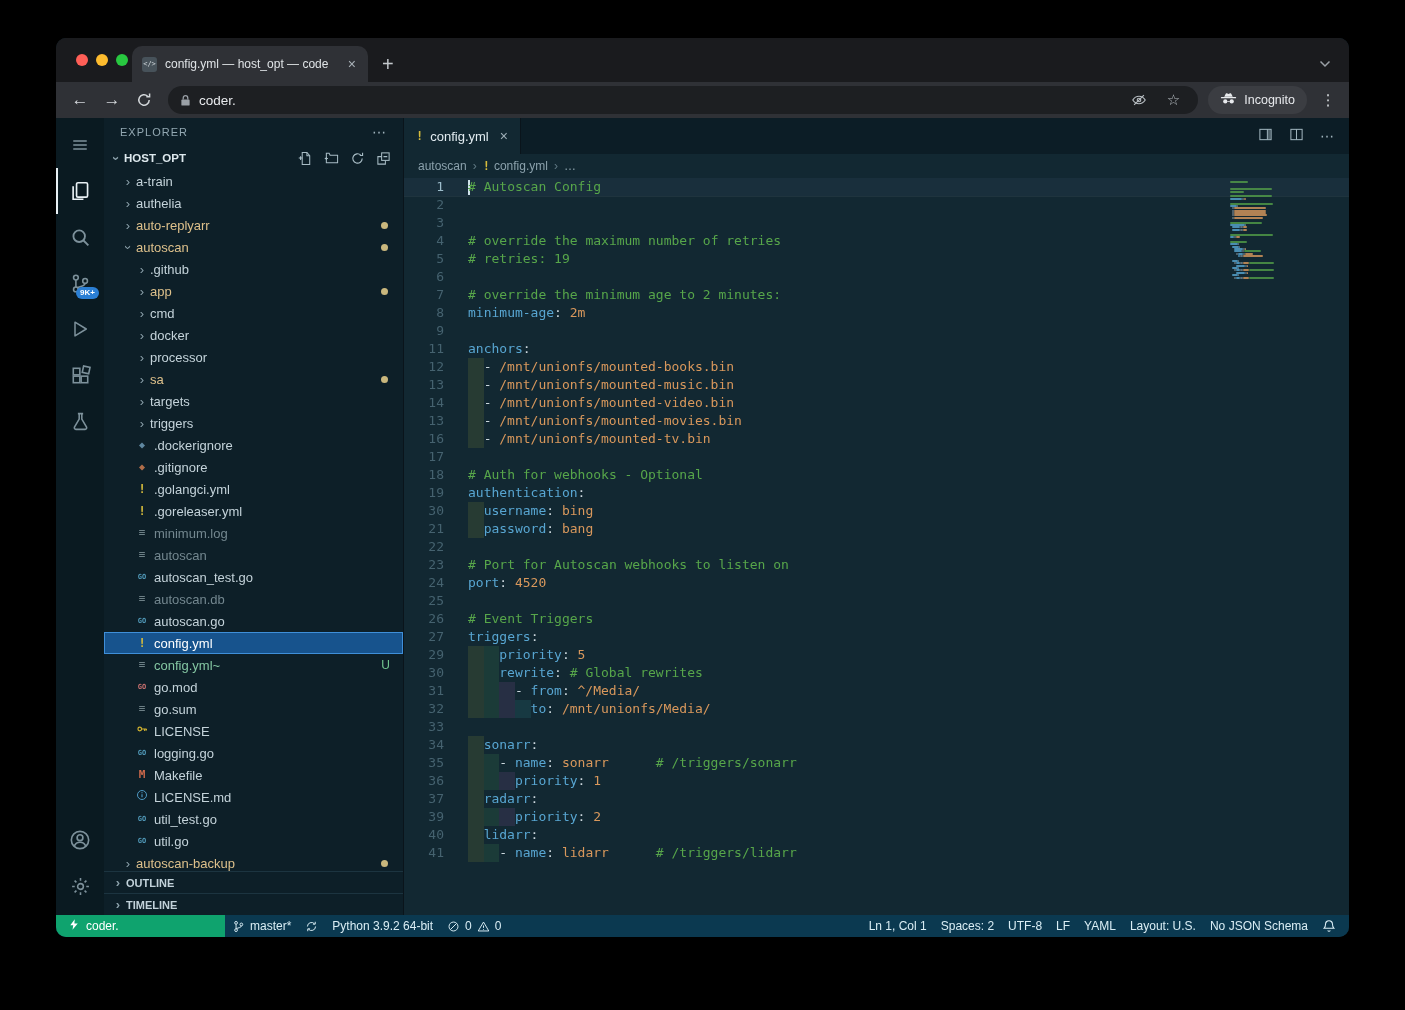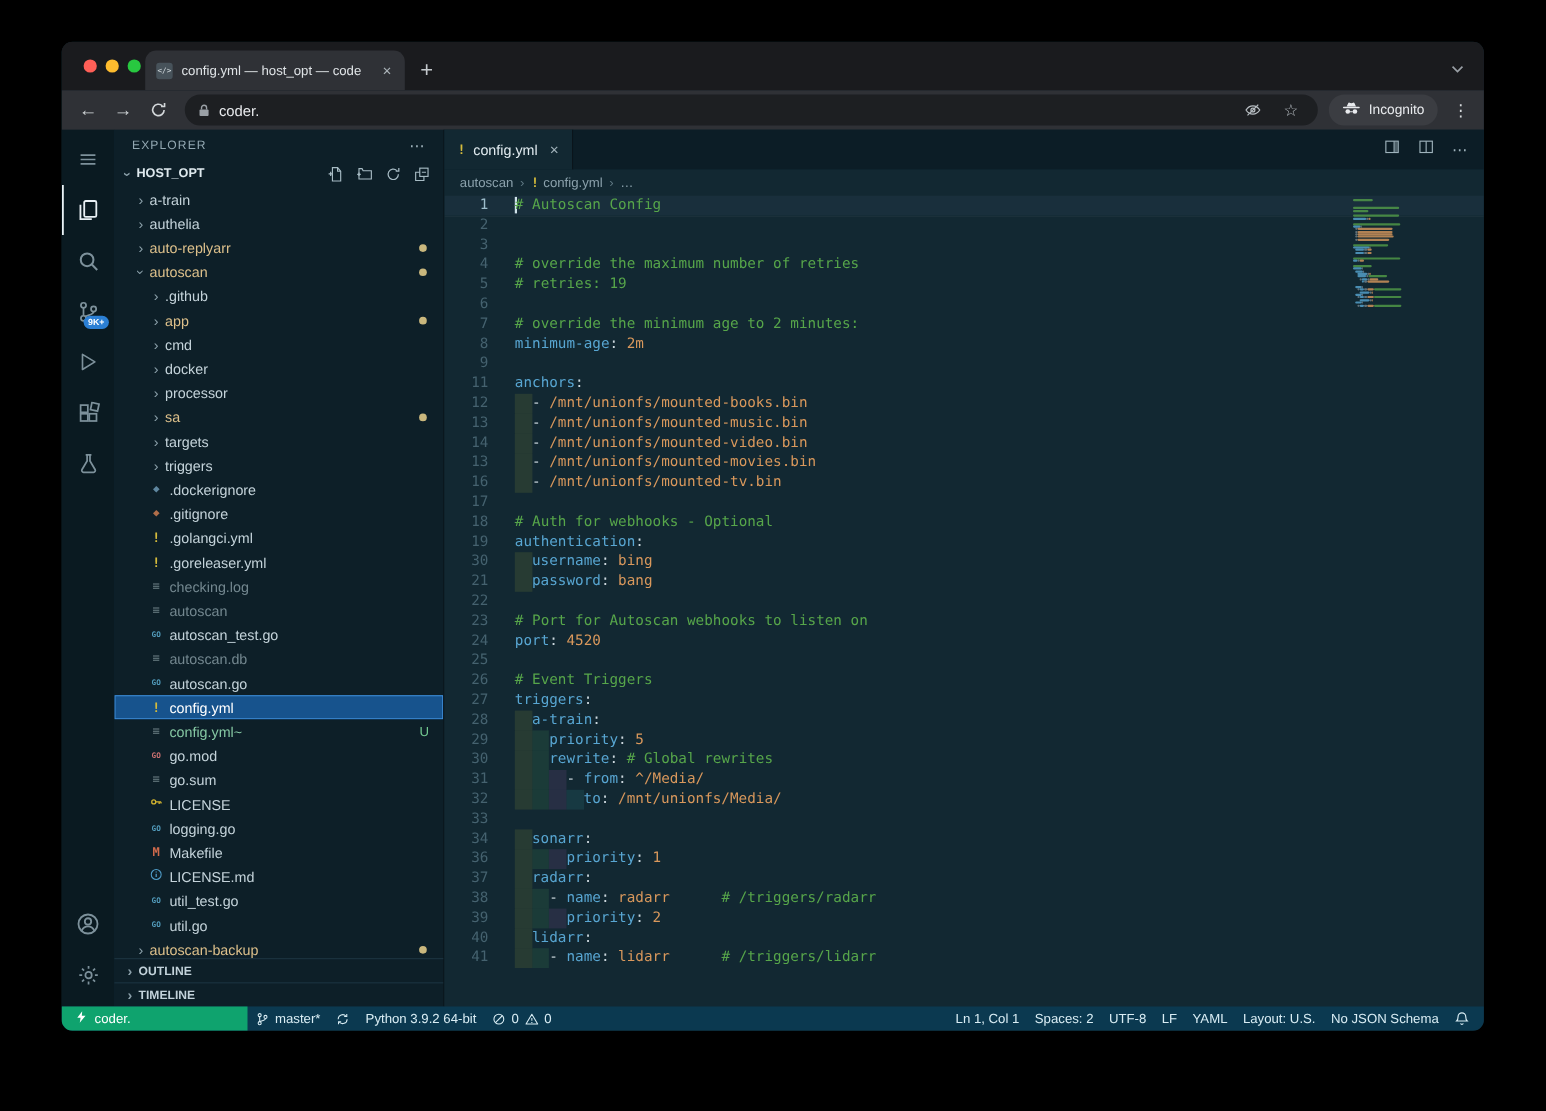--- a/index.html
+++ b/index.html
@@ -333,21 +333,21 @@
           <div class="tree-row" style="padding-left: 30px;">
             <span class="fi" style="color: rgb(214, 188, 60); font-size: 12px; font-weight: bold;">!</span>
             <span class="tree-label">.golangci.yml</span>
           </div>
           <div class="tree-row" style="padding-left: 30px;">
             <span class="fi" style="color: rgb(214, 188, 60); font-size: 12px; font-weight: bold;">!</span>
             <span class="tree-label">.goreleaser.yml</span>
           </div>
           <div class="tree-row" style="padding-left: 30px;">
             <span class="fi" style="color: rgb(109, 128, 134); font-size: 11px;">≡</span>
-            <span class="tree-label st-dim">checking.log</span>
+            <span class="tree-label st-dim">minimum.log</span>
           </div>
           <div class="tree-row" style="padding-left: 30px;">
             <span class="fi" style="color: rgb(109, 128, 134); font-size: 11px;">≡</span>
             <span class="tree-label st-dim">autoscan</span>
           </div>
           <div class="tree-row" style="padding-left: 30px;">
             <span class="fi" style="color: rgb(81, 154, 186); font-size: 7px; font-weight: bold;">GO</span>
             <span class="tree-label">autoscan_test.go</span>
           </div>
           <div class="tree-row" style="padding-left: 30px;">
@@ -476,30 +476,29 @@
             <div class="code-row"><span class="ln">18</span><span class="lt"><span class="tok-c"># Auth for webhooks - Optional</span></span></div>
             <div class="code-row"><span class="ln">19</span><span class="lt"><span class="tok-k">authentication</span><span class="tok-p">:</span></span></div>
             <div class="code-row"><span class="ln">30</span><span class="lt"><span class="ind ind-0"></span><span class="tok-k">username</span><span class="tok-p">: </span><span class="tok-v">bing</span></span></div>
             <div class="code-row"><span class="ln">21</span><span class="lt"><span class="ind ind-0"></span><span class="tok-k">password</span><span class="tok-p">: </span><span class="tok-v">bang</span></span></div>
             <div class="code-row"><span class="ln">22</span><span class="lt"></span></div>
             <div class="code-row"><span class="ln">23</span><span class="lt"><span class="tok-c"># Port for Autoscan webhooks to listen on</span></span></div>
             <div class="code-row"><span class="ln">24</span><span class="lt"><span class="tok-k">port</span><span class="tok-p">: </span><span class="tok-v">4520</span></span></div>
             <div class="code-row"><span class="ln">25</span><span class="lt"></span></div>
             <div class="code-row"><span class="ln">26</span><span class="lt"><span class="tok-c"># Event Triggers</span></span></div>
             <div class="code-row"><span class="ln">27</span><span class="lt"><span class="tok-k">triggers</span><span class="tok-p">:</span></span></div>
-            <div class="code-row"><span class="ln">28</span><span class="lt"><span class="ind ind-0"></span><span class="tok-k">a-train</span><span class="tok-p">:</span></span></div>
             <div class="code-row"><span class="ln">29</span><span class="lt"><span class="ind ind-0"></span><span class="ind ind-1"></span><span class="tok-k">priority</span><span class="tok-p">: </span><span class="tok-v">5</span></span></div>
             <div class="code-row"><span class="ln">30</span><span class="lt"><span class="ind ind-0"></span><span class="ind ind-1"></span><span class="tok-k">rewrite</span><span class="tok-p">: </span><span class="tok-c"># Global rewrites</span></span></div>
             <div class="code-row"><span class="ln">31</span><span class="lt"><span class="ind ind-0"></span><span class="ind ind-1"></span><span class="ind ind-2"></span><span class="tok-p">- </span><span class="tok-k">from</span><span class="tok-p">: </span><span class="tok-v">^/Media/</span></span></div>
             <div class="code-row"><span class="ln">32</span><span class="lt"><span class="ind ind-0"></span><span class="ind ind-1"></span><span class="ind ind-2"></span><span class="ind ind-3"></span><span class="tok-k">to</span><span class="tok-p">: </span><span class="tok-v">/mnt/unionfs/Media/</span></span></div>
             <div class="code-row"><span class="ln">33</span><span class="lt"></span></div>
             <div class="code-row"><span class="ln">34</span><span class="lt"><span class="ind ind-0"></span><span class="tok-k">sonarr</span><span class="tok-p">:</span></span></div>
+            <div class="code-row"><span class="ln">35</span><span class="lt"><span class="ind ind-0"></span><span class="ind ind-1"></span><span class="tok-p">- </span><span class="tok-k">name</span><span class="tok-p">: </span><span class="tok-v">sonarr</span><span class="tok-c">      # /triggers/sonarr</span></span></div>
             <div class="code-row"><span class="ln">36</span><span class="lt"><span class="ind ind-0"></span><span class="ind ind-1"></span><span class="ind ind-2"></span><span class="tok-k">priority</span><span class="tok-p">: </span><span class="tok-v">1</span></span></div>
             <div class="code-row"><span class="ln">37</span><span class="lt"><span class="ind ind-0"></span><span class="tok-k">radarr</span><span class="tok-p">:</span></span></div>
-            <div class="code-row"><span class="ln">38</span><span class="lt"><span class="ind ind-0"></span><span class="ind ind-1"></span><span class="tok-p">- </span><span class="tok-k">name</span><span class="tok-p">: </span><span class="tok-v">radarr</span><span class="tok-c">      # /triggers/radarr</span></span></div>
             <div class="code-row"><span class="ln">39</span><span class="lt"><span class="ind ind-0"></span><span class="ind ind-1"></span><span class="ind ind-2"></span><span class="tok-k">priority</span><span class="tok-p">: </span><span class="tok-v">2</span></span></div>
             <div class="code-row"><span class="ln">40</span><span class="lt"><span class="ind ind-0"></span><span class="tok-k">lidarr</span><span class="tok-p">:</span></span></div>
             <div class="code-row"><span class="ln">41</span><span class="lt"><span class="ind ind-0"></span><span class="ind ind-1"></span><span class="tok-p">- </span><span class="tok-k">name</span><span class="tok-p">: </span><span class="tok-v">lidarr</span><span class="tok-c">      # /triggers/lidarr</span></span></div>
           </div>
         <div class="minimap" id="minimap">
             <div class="mm-row"><span class="mm-c" style="width: 17.85px; margin-left: 0px;"></span></div>
             <div class="mm-row"></div>
             <div class="mm-row"></div>
             <div class="mm-row"><span class="mm-c" style="width: 42px; margin-left: 0px;"></span></div>
             <div class="mm-row"><span class="mm-c" style="width: 13.65px; margin-left: 0px;"></span></div>

